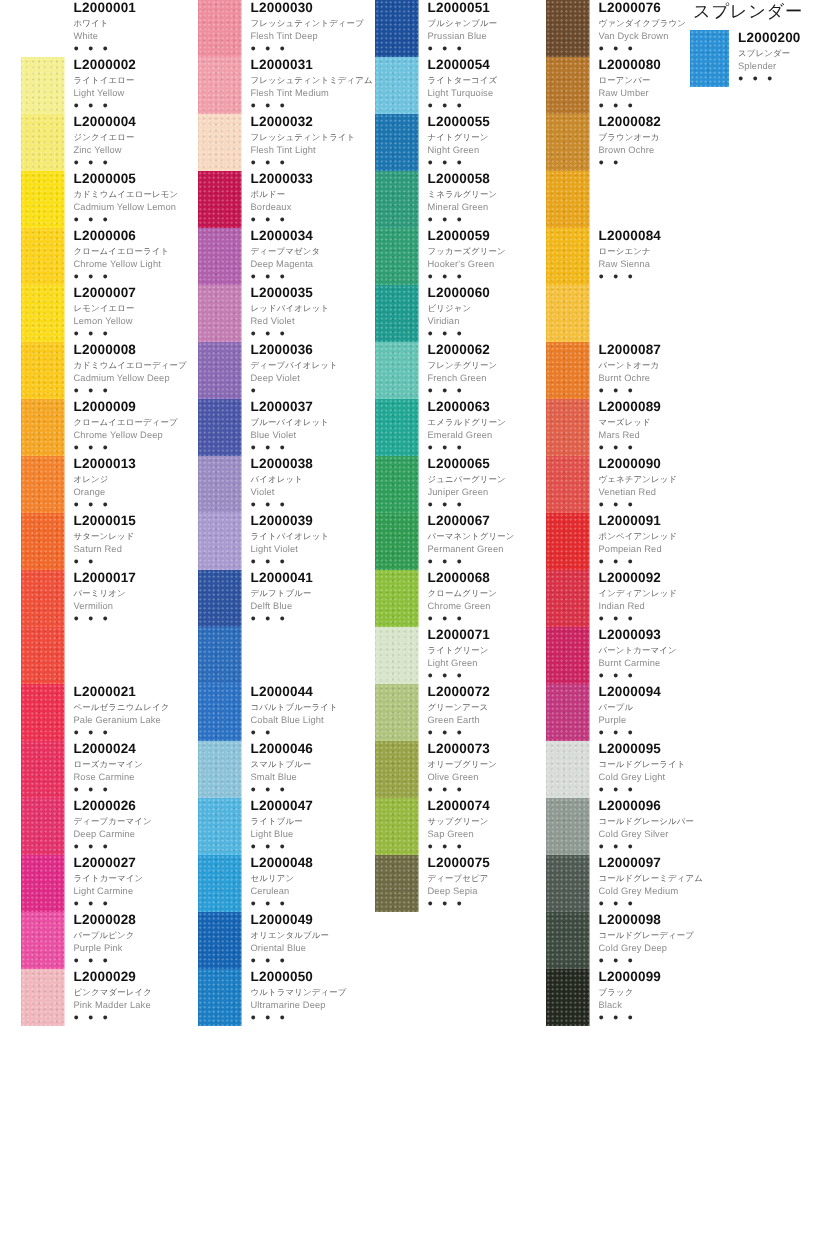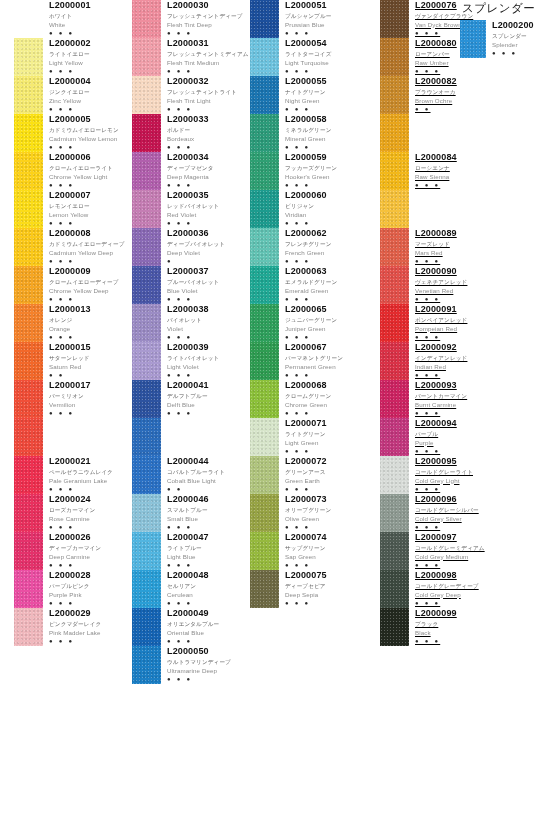--- a/index.html
+++ b/index.html
@@ -9,21 +9,21 @@
     font-family:"Liberation Sans","DejaVu Sans",sans-serif;
     overflow:hidden;
     position:relative;
   }
   #sheet{position:relative;width:555px;height:832px;padding-left:40px;}
 
   .col{position:absolute;top:0;width:118px;}
   #col1{left:14px;}
   #col2{left:132px;}
   #col3{left:250px;}
-  #col4{left:380px;text-decoration:underline;}
+  #col4{left:364px;}
 
   .splender-block{position:absolute;left:460px;top:2px;width:90px;}
   .splender-title{
     font-size:11.5px;font-weight:400;color:#1a1a1a;
     letter-spacing:0.5px;margin:0 0 5px 2px;line-height:13px;
   }
 
   .entry{
     position:relative;
     height:38px;
@@ -229,20 +229,31 @@
           <div class="tex"></div>
         </div>
         <div class="info">
           <div class="code">L2000026</div>
           <div class="jp">ディープカーマイン</div>
           <div class="en">Deep Carmine</div>
           <div class="dots">● ● ●</div>
         </div>
       </div>
       <div class="entry">
+        <div class="swatch" style="background: rgb(224, 42, 135);">
+          <div class="tex"></div>
+        </div>
+        <div class="info">
+          <div class="code">L2000027</div>
+          <div class="jp">ライトカーマイン</div>
+          <div class="en">Light Carmine</div>
+          <div class="dots">● ● ●</div>
+        </div>
+      </div>
+      <div class="entry">
         <div class="swatch" style="background: rgb(234, 79, 163);">
           <div class="tex"></div>
         </div>
         <div class="info">
           <div class="code">L2000028</div>
           <div class="jp">パープルピンク</div>
           <div class="en">Purple Pink</div>
           <div class="dots">● ● ●</div>
         </div>
       </div>
@@ -676,20 +687,31 @@
         <div class="info">
           <div class="code">L2000084</div>
           <div class="jp">ローシエンナ</div>
           <div class="en">Raw Sienna</div>
           <div class="dots">● ● ●</div>
         </div>
       </div>
       <div class="entry">
         <div class="swatch" style="background: rgb(245, 193, 60);">
           <div class="tex"></div>
+        </div>
+      </div>
+      <div class="entry">
+        <div class="swatch" style="background: rgb(234, 124, 40);">
+          <div class="tex"></div>
+        </div>
+        <div class="info">
+          <div class="code">L2000087</div>
+          <div class="jp">バーントオーカ</div>
+          <div class="en">Burnt Ochre</div>
+          <div class="dots">● ● ●</div>
         </div>
       </div>
       <div class="entry">
         <div class="swatch" style="background: rgb(224, 96, 74);">
           <div class="tex"></div>
         </div>
         <div class="info">
           <div class="code">L2000089</div>
           <div class="jp">マーズレッド</div>
           <div class="en">Mars Red</div>

